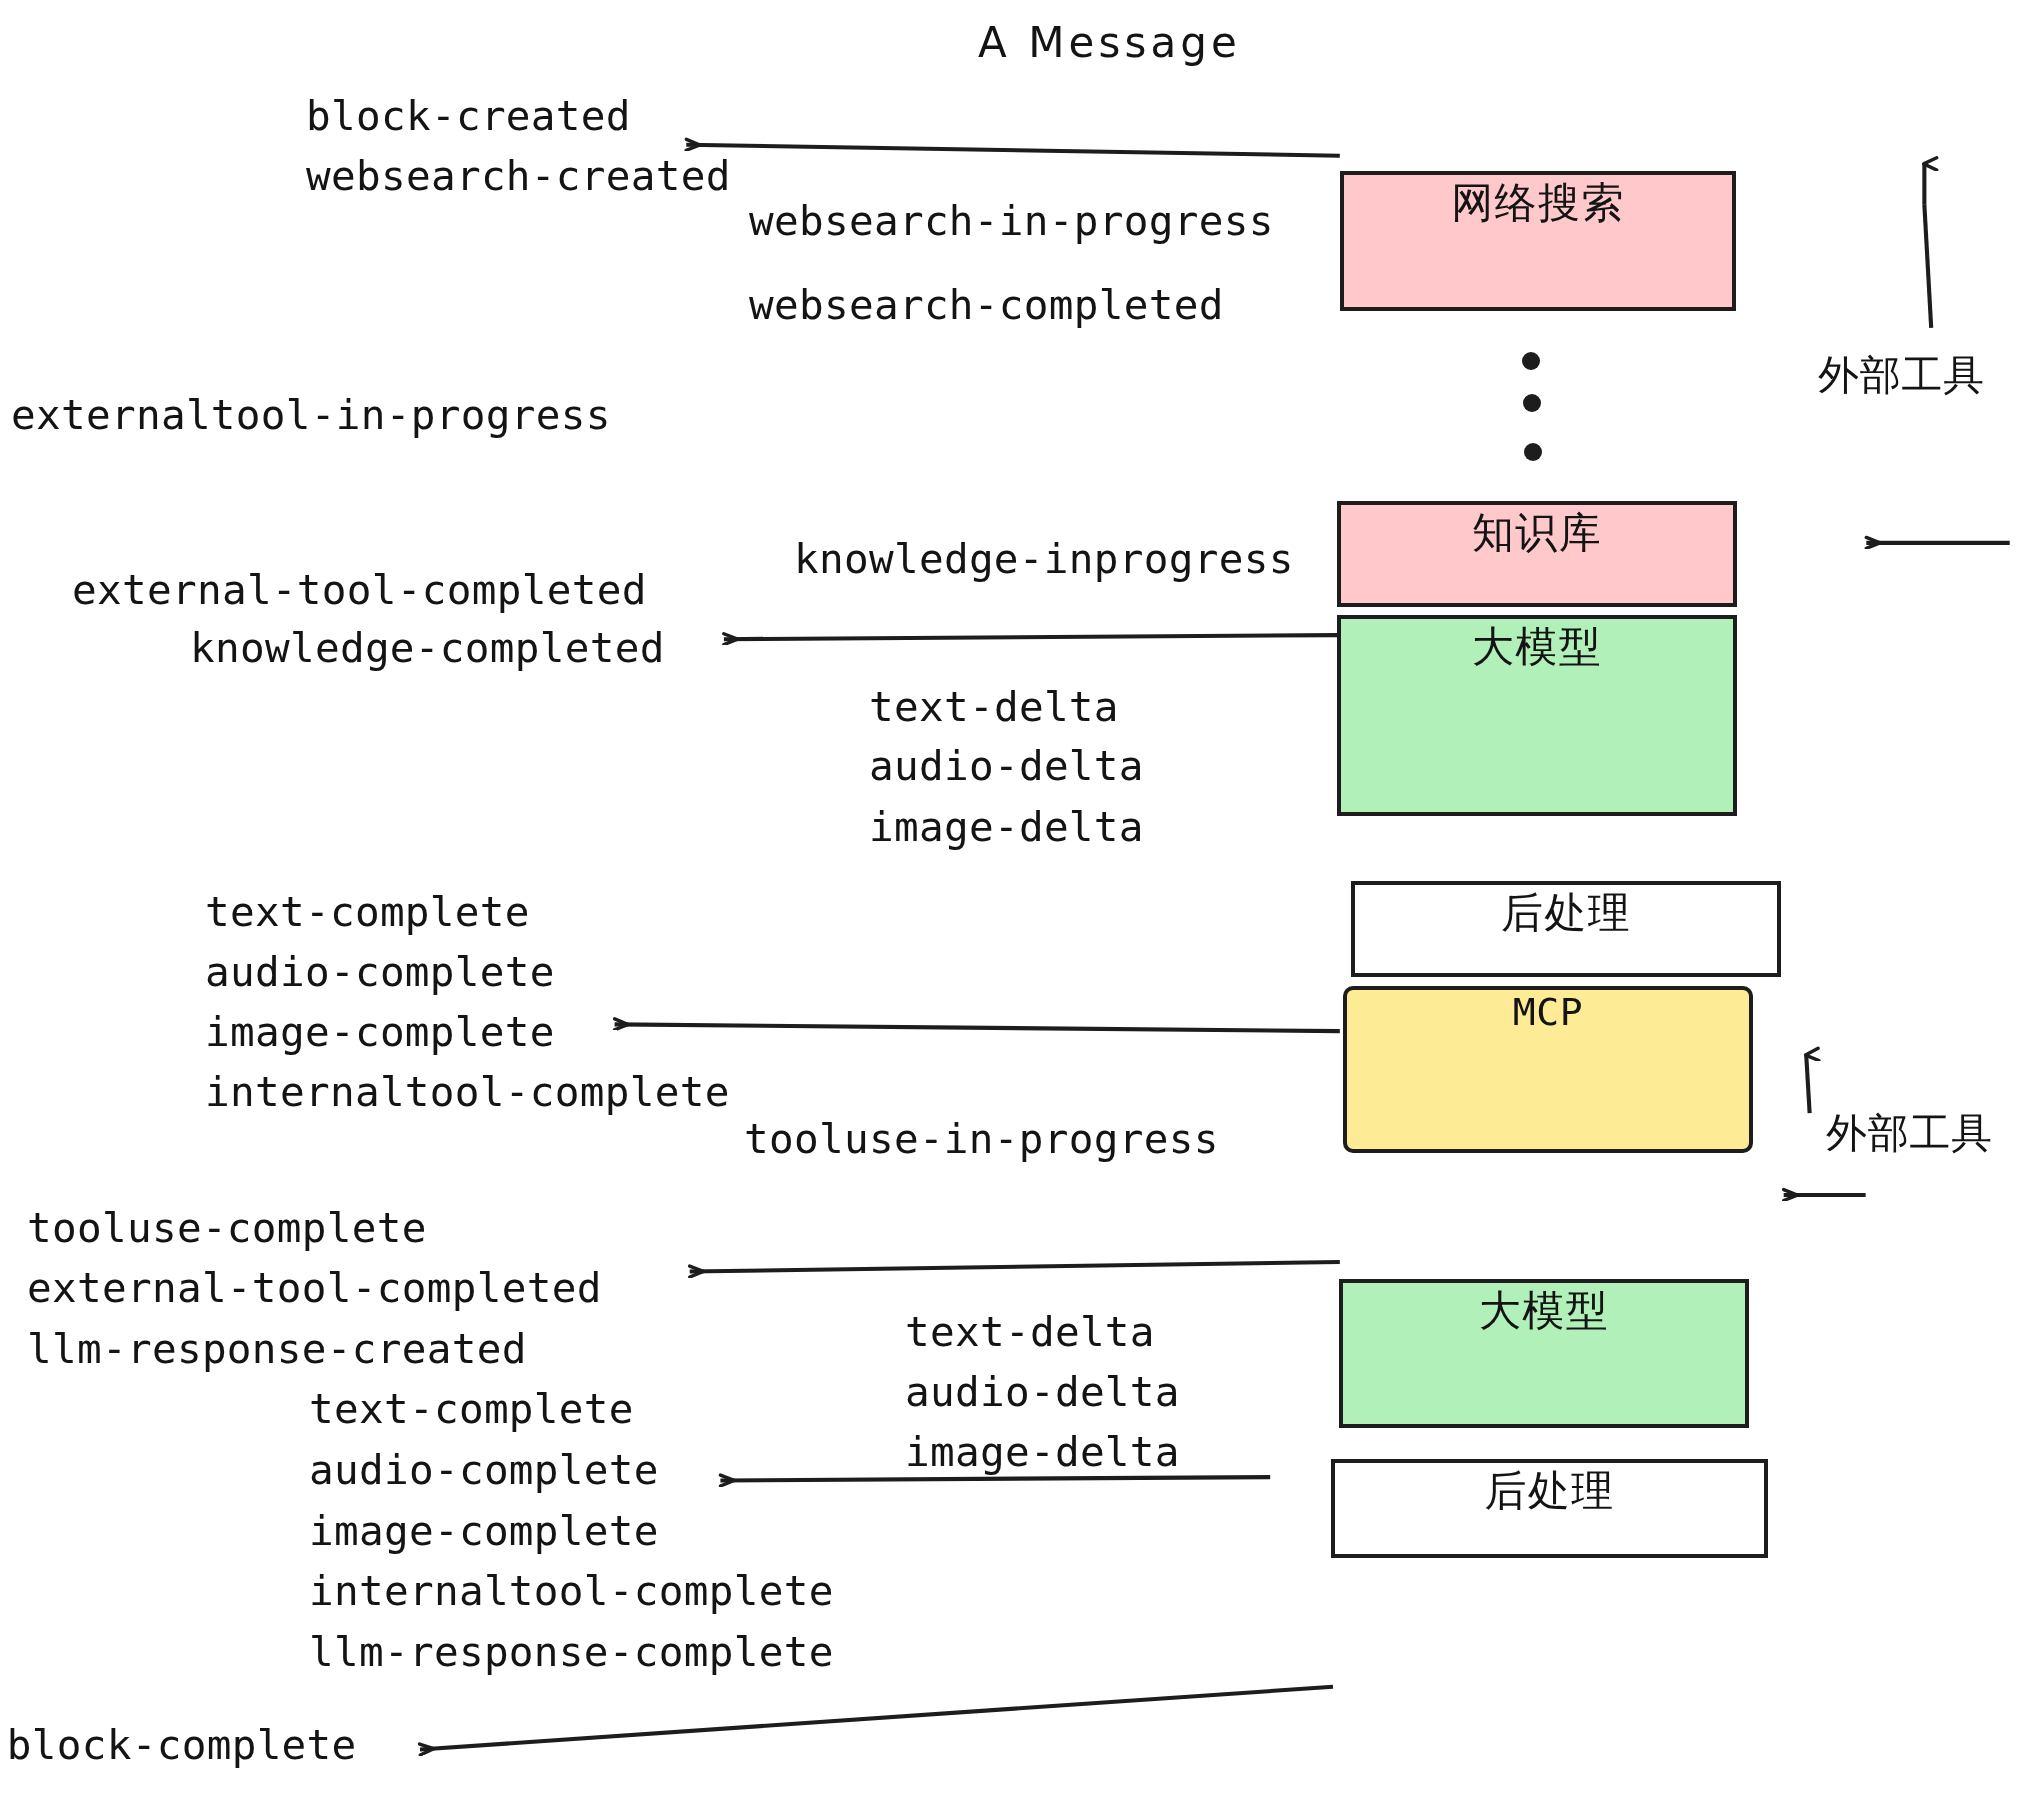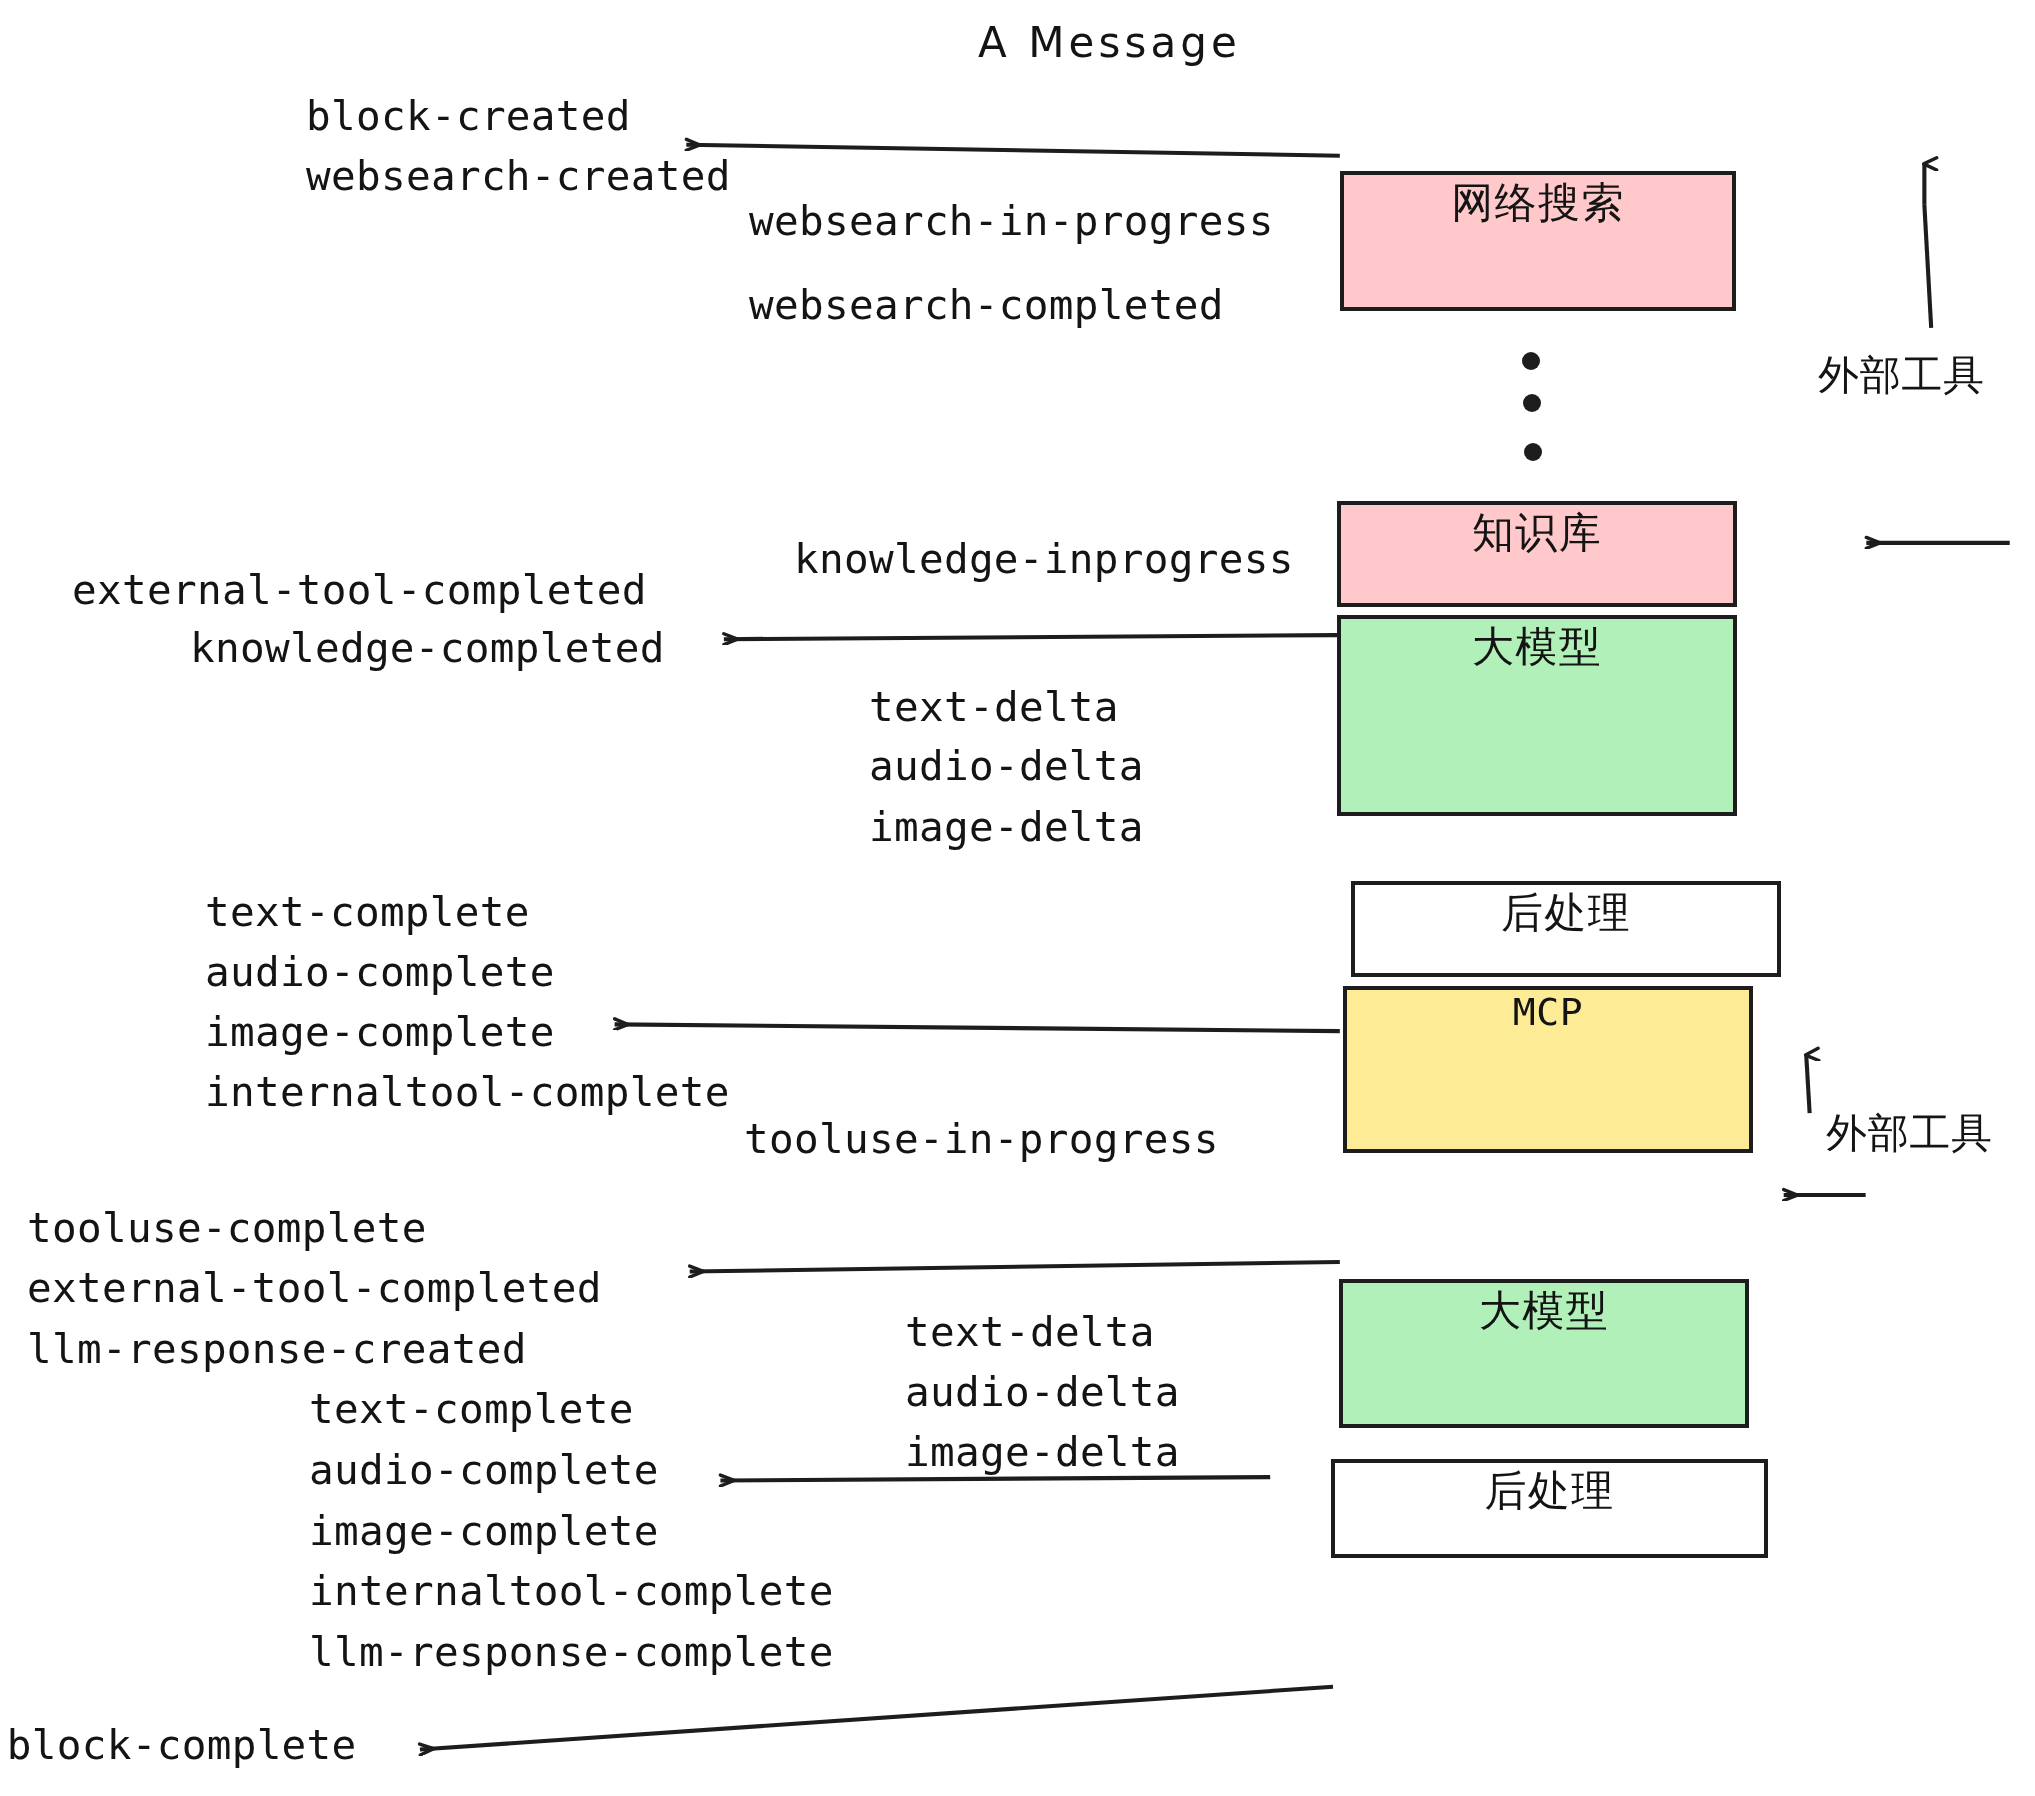--- a/index.html
+++ b/index.html
@@ -61,20 +61,21 @@
     <line x1="2650" y1="1630" x2="2645" y2="1545" stroke="#1d1d1d" stroke-width="6" marker-end="url(#ahUp)"></line>
     <line x1="2672" y1="1690" x2="2672" y2="1810" stroke="#1d1d1d" stroke-width="6" marker-end="url(#ah)" transform="rotate(90 2672 1750)"></line>
   </svg>
 
   <div class="title" style="left:978px;top:3.4px;">A Message</div>
 
   <div class="evt" style="left:306px;top:92px;">block-created</div>
   <div class="evt" style="left:306px;top:152px;">websearch-created</div>
   <div class="evt" style="left:749px;top:197px;">websearch-in-progress</div>
   <div class="evt" style="left:749px;top:281px;">websearch-completed</div>
+  <div class="evt" style="left:11px;top:391px;">externaltool-in-progress</div>
   <div class="evt" style="left:794px;top:535px;">knowledge-inprogress</div>
   <div class="evt" style="left:72px;top:566px;">external-tool-completed</div>
   <div class="evt" style="left:190px;top:624px;">knowledge-completed</div>
 
   <div class="evt" style="left:869px;top:683px;">text-delta</div>
   <div class="evt" style="left:869px;top:742px;">audio-delta</div>
   <div class="evt" style="left:869px;top:803px;">image-delta</div>
 
   <div class="evt" style="left:205px;top:888px;">text-complete</div>
   <div class="evt" style="left:205px;top:948px;">audio-complete</div>
@@ -106,21 +107,21 @@
   </div>
 
   <div class="box" style="left:1337px;top:615px;width:400px;height:201px;background:#B1F0B8;">
     <span>大模型</span>
   </div>
 
   <div class="box" style="left:1351px;top:881px;width:430px;height:96px;background:#FFFFFF;">
     <span>后处理</span>
   </div>
 
-  <div class="box mcp" style="left:1343px;top:986px;width:410px;height:167px;background:#FDEB95;">
+  <div class="box mcp" style="left:1343px;top:986px;width:410px;height:167px;background:#FDEB95;border-radius:10px;">
     <span>MCP</span>
   </div>
 
   <div class="box" style="left:1339px;top:1279px;width:410px;height:149px;background:#B1F0B8;">
     <span>大模型</span>
   </div>
 
   <div class="box" style="left:1331px;top:1459px;width:437px;height:99px;background:#FFFFFF;">
     <span>后处理</span>
   </div>

